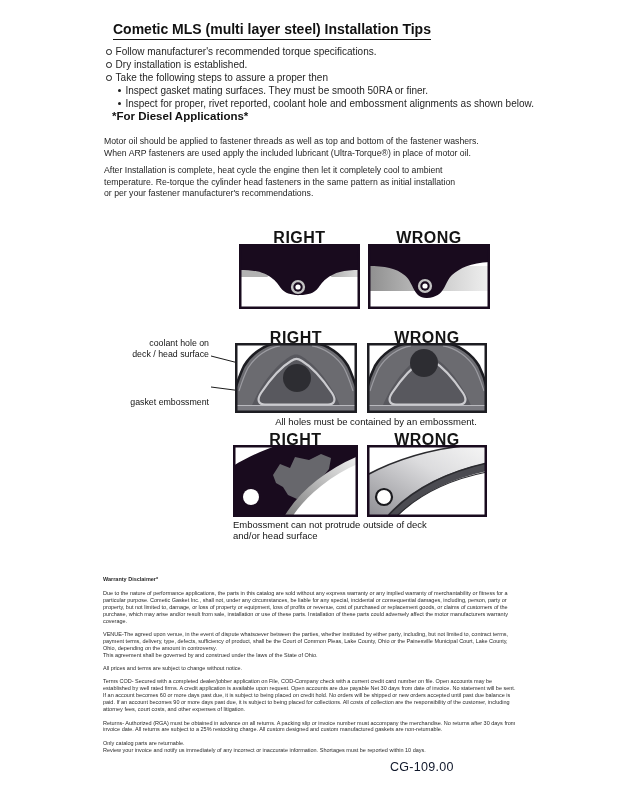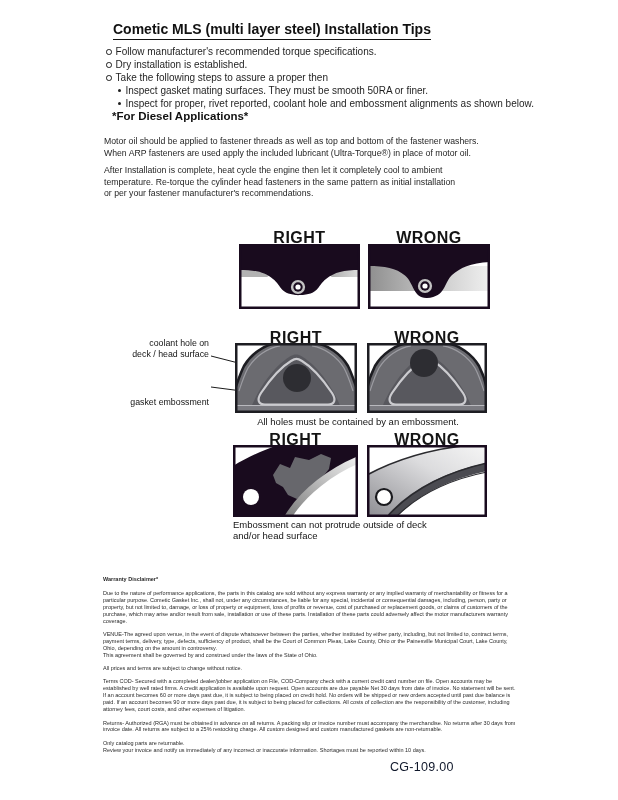--- a/index.html
+++ b/index.html
@@ -158,21 +158,21 @@
       <path d="M44,2.8 C31,5 19,13.5 12,25 C8,32.5 5,42 3,48" fill="none" stroke="#9c9ca2" stroke-width="1.2"></path>
       <path d="M120,0 H79 C92,2 105,11 112,23 C116,31 119,41 120,46 Z" fill="#fff"></path>
       <path d="M79,0 C92,2 105,11 112,23 C116,31 119,41 120,46" fill="none" stroke="#1d1d22" stroke-width="2.6"></path>
       <path d="M76,2.8 C89,5 101,13.5 108,25 C112,32.5 115,42 117,48" fill="none" stroke="#9c9ca2" stroke-width="1.2"></path>
       <path d="M55,18 C45,24 33,38 25,50 C20.5,57 22.5,61.5 29,61.5 L92,61.5 C98.5,61.5 100.5,57 96,50 C88,38 76,24 66,18 C61.5,15.2 59.5,15.2 55,18 Z" fill="none" stroke="#cbcbcf" stroke-width="2.2"></path>
       <circle cx="57" cy="20" r="14" fill="#2d2d32"></circle>
       <rect x="1.25" y="1.25" width="117.5" height="67.5" fill="none" stroke="#1d1d22" stroke-width="2.5"></rect>
     </svg>
   </div>
 
-  <div class="abs cap" style="left:232px;top:416px;width:252px;text-align:center;">All holes must be contained by an embossment.</div>
+  <div class="abs cap" style="left:250px;top:416px;width:252px;text-align:center;">All holes must be contained by an embossment.</div>
 
   <div class="abs rw" style="left:233px;top:431px;width:125px;">RIGHT</div>
   <div class="abs rw" style="left:367px;top:431px;width:120px;">WRONG</div>
 
   <div class="dbox" style="left:233px;top:445px;width:125px;height:72px;">
     <svg viewBox="0 0 125 72">
       <defs>
         <linearGradient id="g3r" x1="0" y1="1" x2="1" y2="0">
           <stop offset="0" stop-color="#7e7e7e"></stop>
             <stop offset="1" stop-color="#efefef"></stop>

